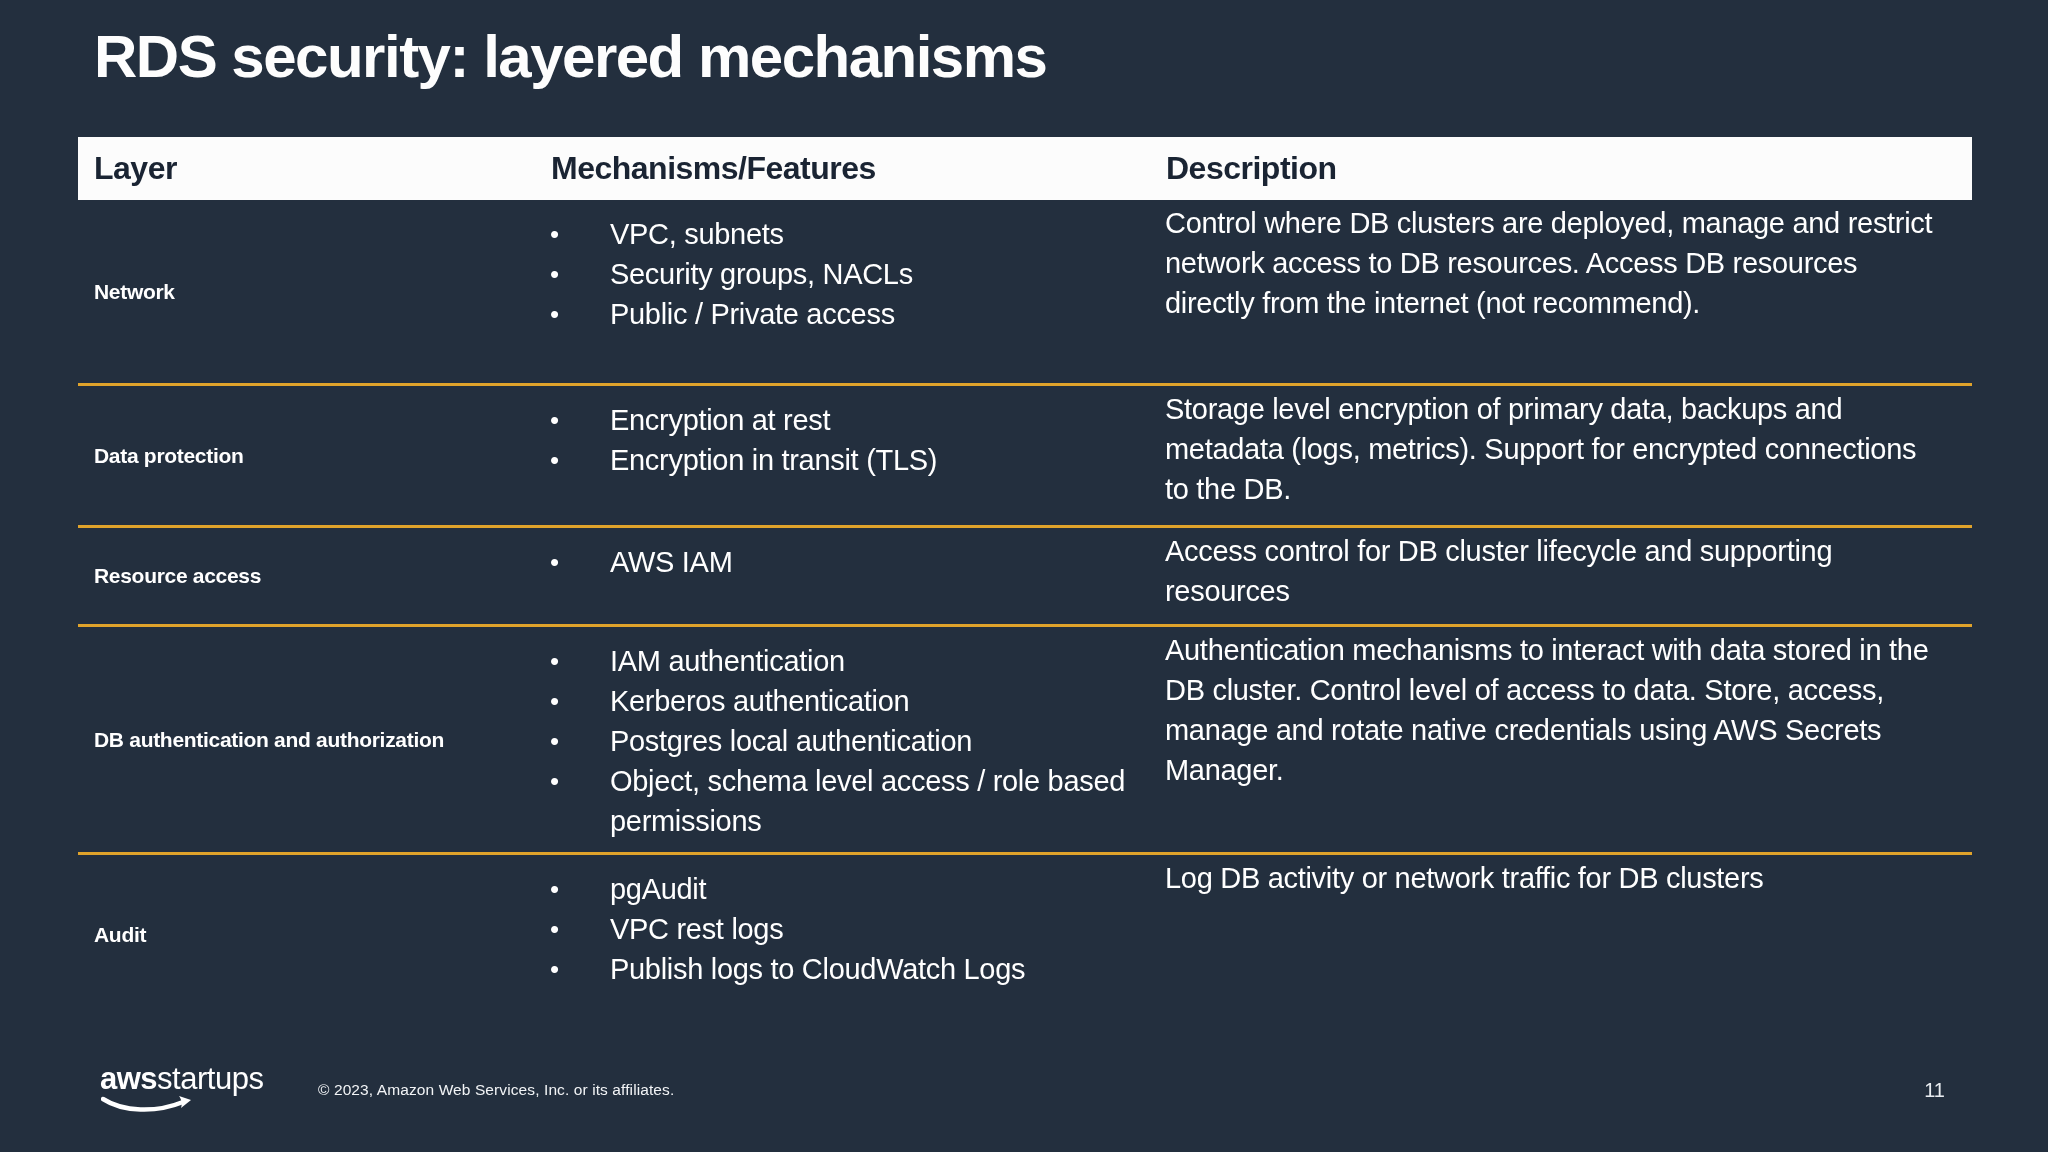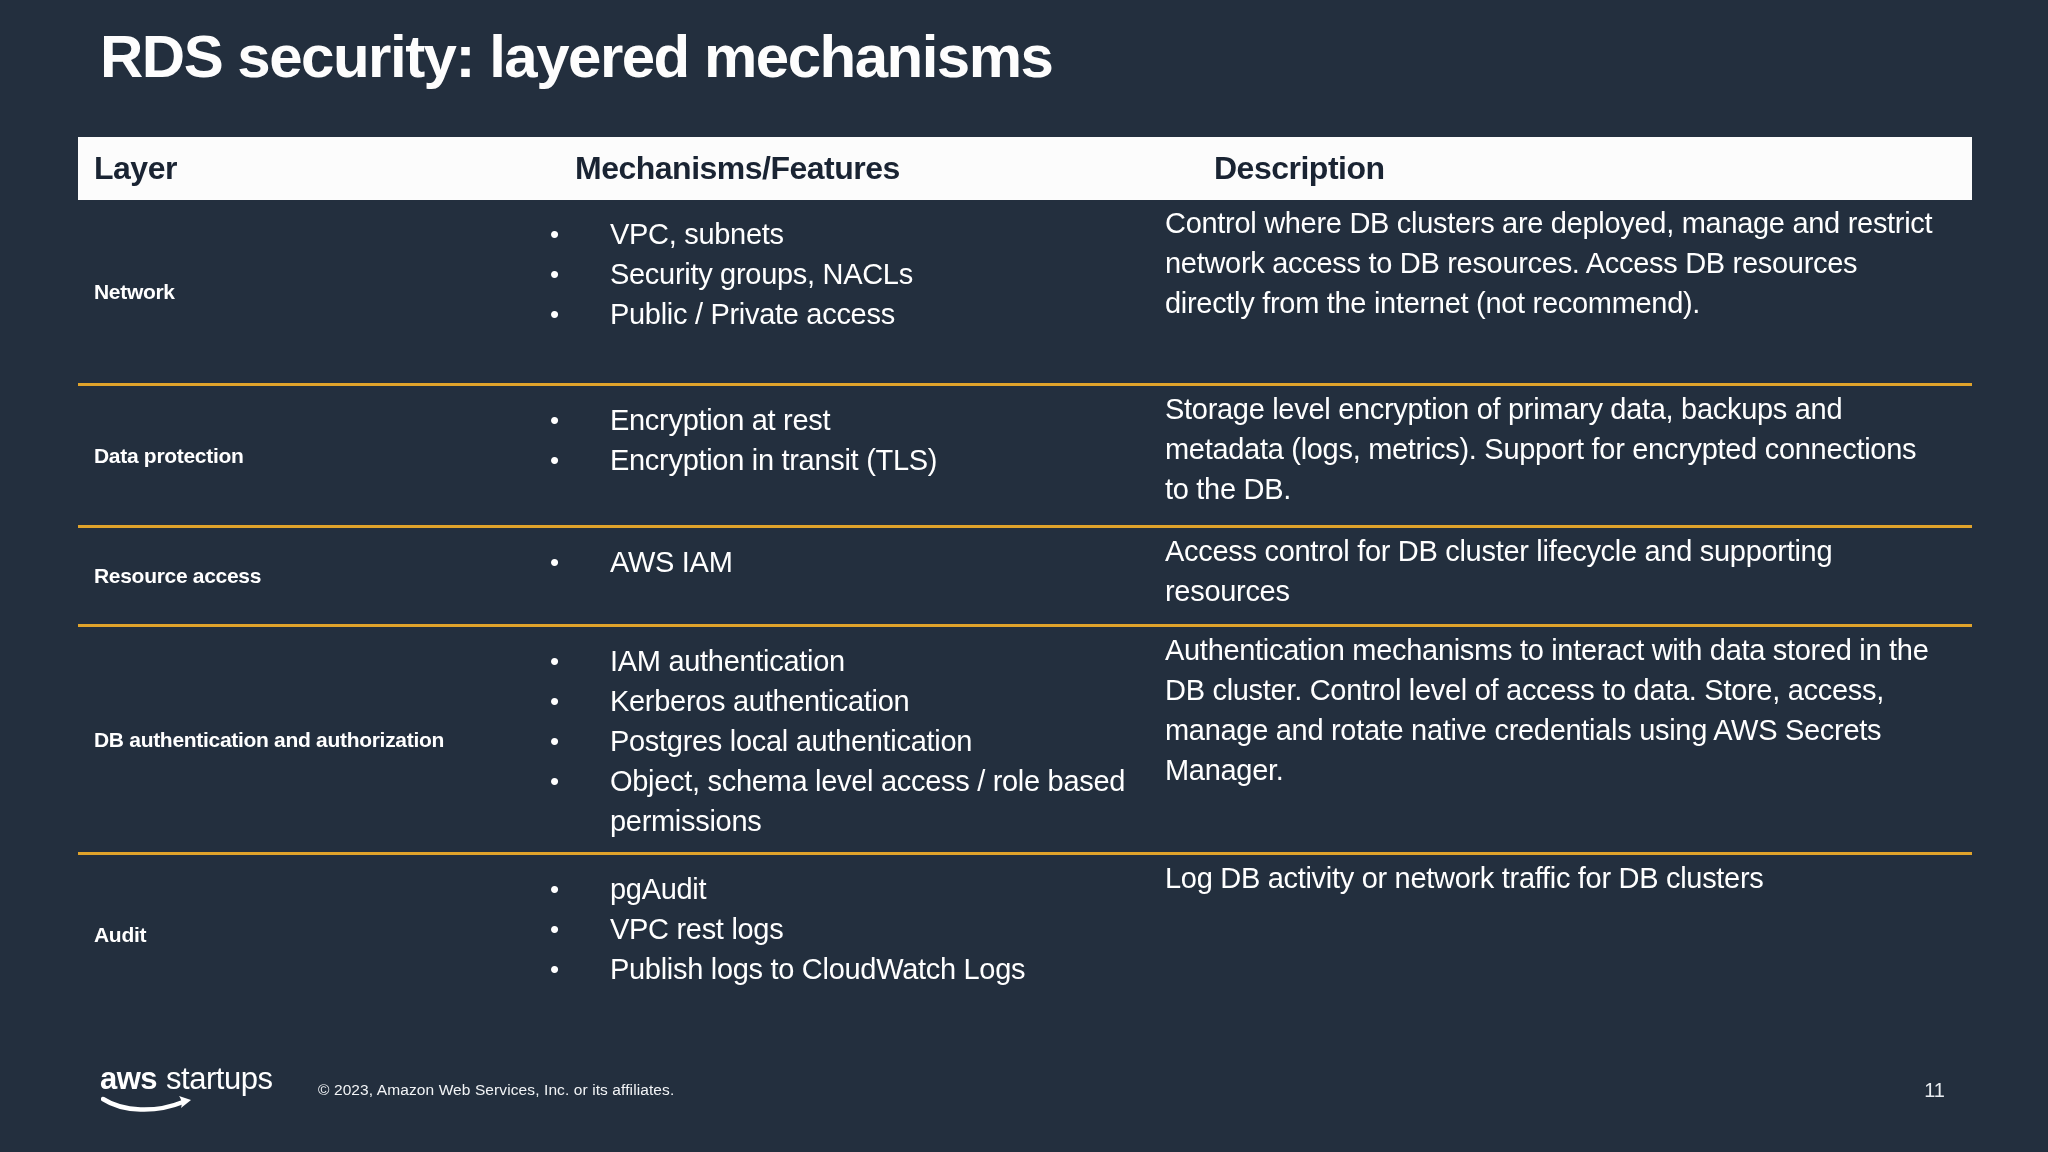--- a/index.html
+++ b/index.html
@@ -14,21 +14,21 @@
   body {
     background: var(--bg);
     font-family: "Liberation Sans", sans-serif;
     color: var(--body-text);
     position: relative;
   }
   .slide { position: absolute; inset: 0; }
 
   .slide-title {
     position: absolute;
-    left: 100px;
+    left: 94px;
     top: 22px;
     font-size: 60px;
     font-weight: bold;
     letter-spacing: -1.5px;
     color: #FDFDFD;
   }
 
   .sec-table {
     position: absolute;
     left: 78px;
@@ -40,21 +40,20 @@
     grid-template-columns: 457px 615px 822px;
   }
   .thead {
     background: var(--header-bg);
     color: var(--header-text);
     min-height: 63px;
     align-items: center;
     font-size: 32px;
     font-weight: bold;
     letter-spacing: -0.5px;
-    gap: 24px;
   }
   .thead .hcell { padding: 8px 8px 8px 16px; }
   .tbody-row { border-bottom: 3px solid var(--gold); }
   .tbody-row.last { border-bottom: none; }
   .r0 { min-height: 186px; }
   .r1 { min-height: 142px; }
   .r2 { min-height: 99px; }
   .r3 { min-height: 217px; }
   .r4 { min-height: 160px; }
 
@@ -95,21 +94,20 @@
     left: 0; right: 0;
     bottom: 0;
     height: 90px;
   }
   .logo {
     position: absolute;
     left: 100px;
     top: 1062px;
     display: flex;
     align-items: center;
-    gap: 9px;
     color: #FFFFFF;
   }
   .logo .aws-word { font-size: 31px; font-weight: 600; letter-spacing: -0.5px; line-height: 34px; }
   .logo .startups-word { font-size: 31px; font-weight: 400; letter-spacing: -0.5px; line-height: 34px; }
   .logo .smile {
     position: absolute;
     left: 1px;
     top: 33px;
     width: 92px;
     height: 22px;

